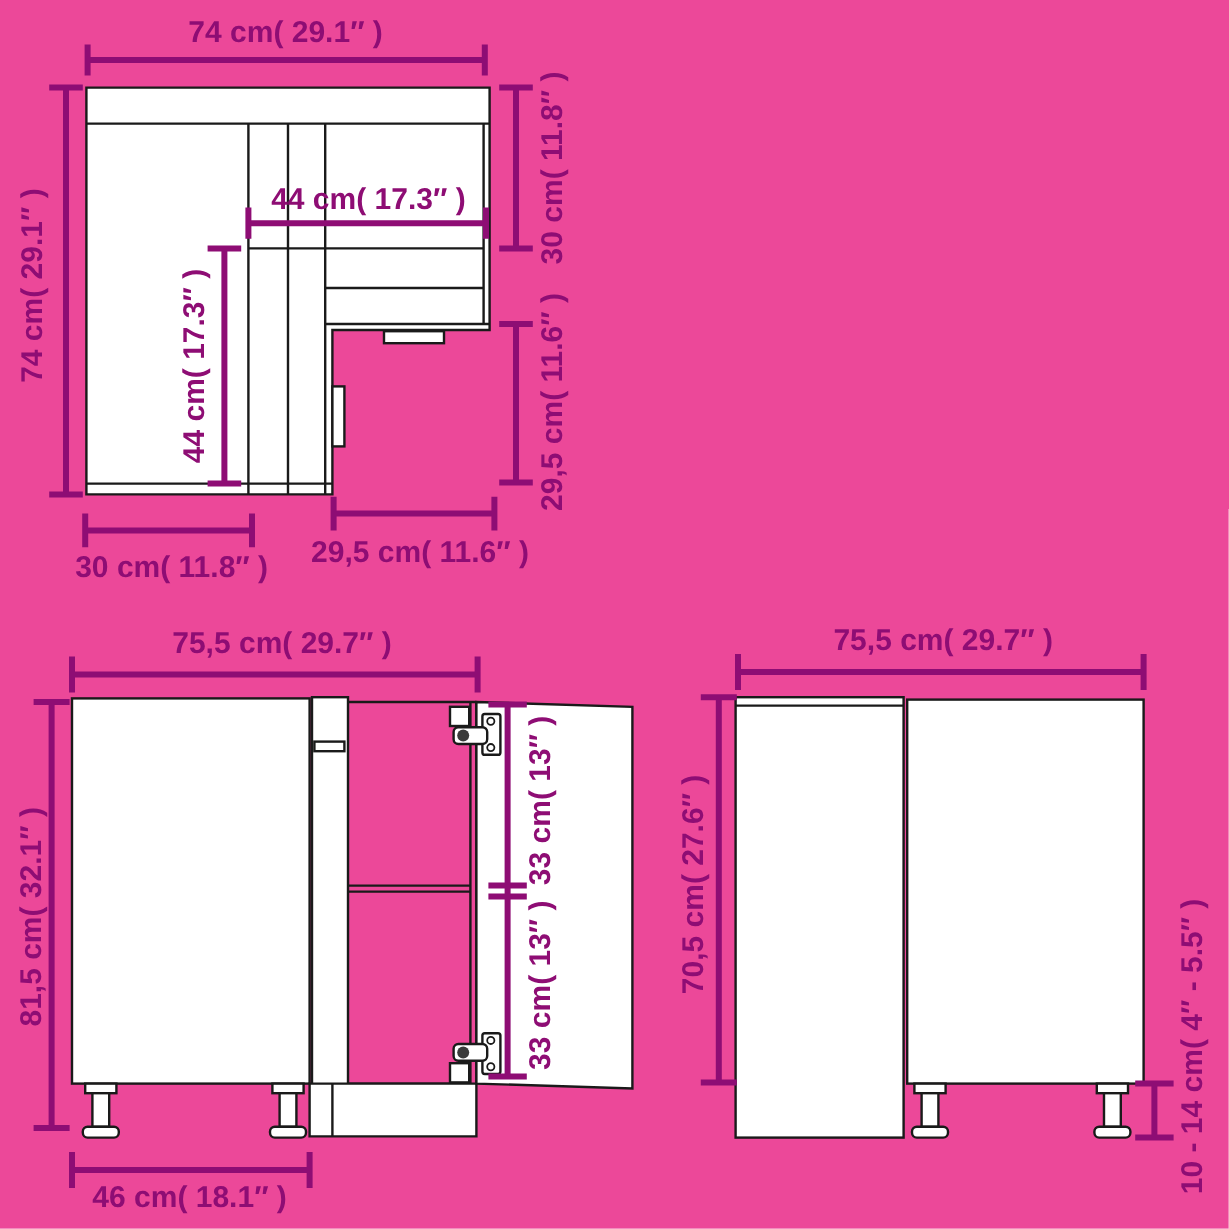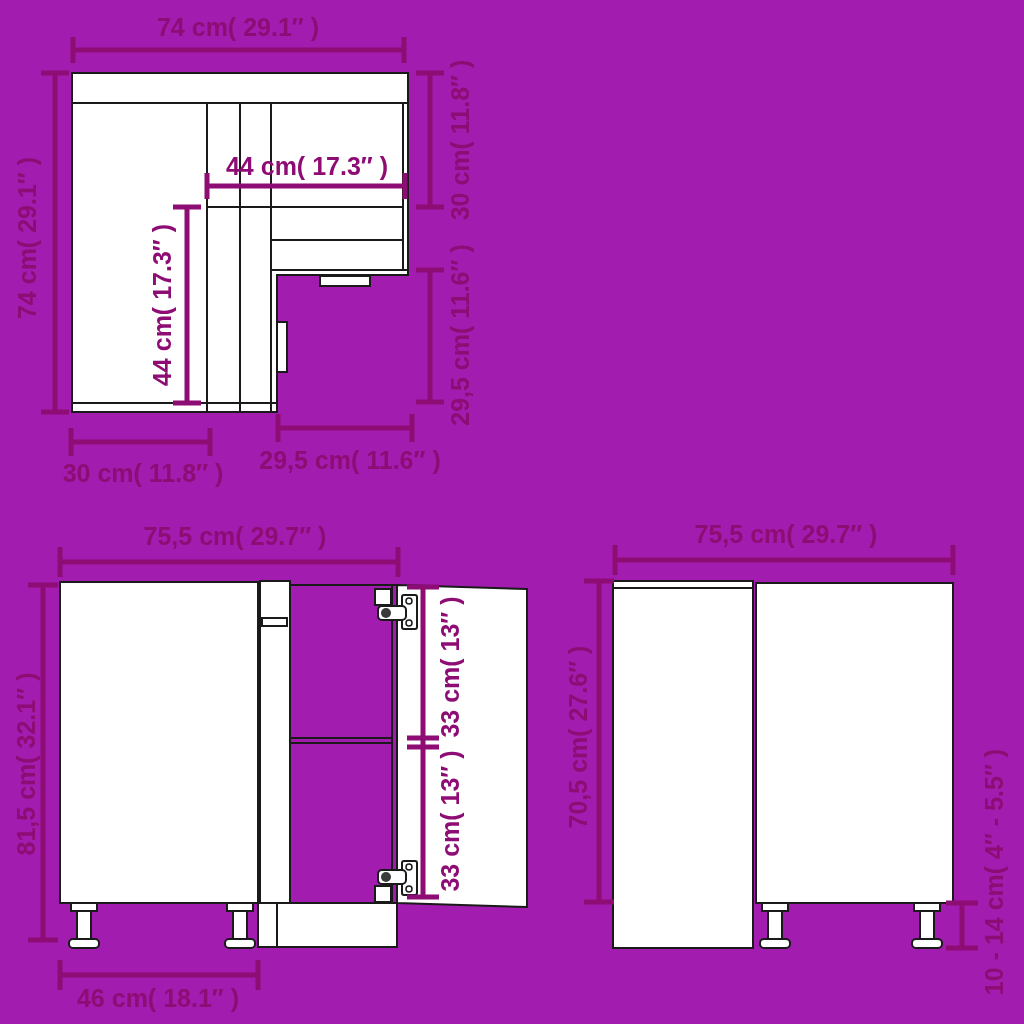--- a/index.html
+++ b/index.html
@@ -1,17 +1,17 @@
 <!DOCTYPE html>
 <html style="--dim: #8E0D74; --ink: #1a1a1a;"><head>
 <meta charset="utf-8">
 <style>
   :root { --dim:#8E0D74; --ink:#1a1a1a; }
   html,body { margin:0; padding:0; background:#fff; }
-  .canvas { position:relative; width:1024px; height:1024px; background:#a21caf; overflow:hidden; }
+  .canvas { position:relative; width:1024px; height:1024px; background:#ec4899; overflow:hidden; }
   svg { display:block; }
   .ink   { stroke:var(--ink); stroke-width:2; fill:none; }
   .inkf  { stroke:var(--ink); stroke-width:2; fill:#fff; }
   .inkth { stroke:var(--ink); stroke-width:1.5; fill:none; }
   .pin   { fill:#3a3a3a; stroke:none; }
   .dline { stroke:var(--dim); stroke-width:5; fill:none; }
   .dtext { fill:var(--dim); font-family:"Liberation Sans","DejaVu Sans",sans-serif;
            font-weight:bold; font-size:25px; }
 </style>
 </head>

